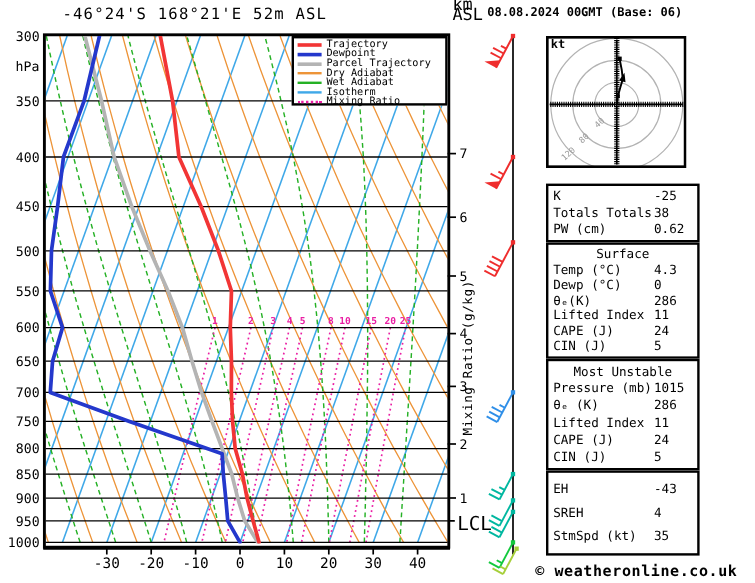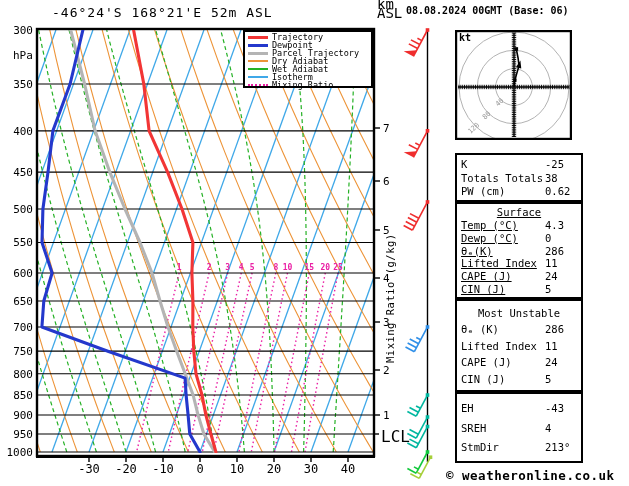--- a/index.html
+++ b/index.html
@@ -420,37 +420,38 @@
       <rect x="1" y="1" width="115" height="108" fill="none" stroke="#000" stroke-width="2.4"></rect>
     </svg>
   <div class="abs kt">kt</div>
 
   <div id="panels">
       <div class="panel" style="top: 153px; height: 49px;">
         <div class="prow"><span>K</span><span class="pval">-25</span></div>
         <div class="prow"><span>Totals Totals</span><span class="pval">38</span></div>
         <div class="prow"><span>PW (cm)</span><span class="pval">0.62</span></div>
       </div>
-      <div class="panel" style="top: 202px; height: 97px; text-decoration: underline;">
+      <div class="panel" style="top: 202px; height: 97px;">
         <div class="phead">Surface</div>
         <div class="prow"><span>Temp (°C)</span><span class="pval">4.3</span></div>
         <div class="prow"><span>Dewp (°C)</span><span class="pval">0</span></div>
         <div class="prow"><span>θₑ(K)</span><span class="pval">286</span></div>
         <div class="prow"><span>Lifted Index</span><span class="pval">11</span></div>
         <div class="prow"><span>CAPE (J)</span><span class="pval">24</span></div>
         <div class="prow"><span>CIN (J)</span><span class="pval">5</span></div>
       </div>
       <div class="panel" style="top: 299px; height: 93px;">
         <div class="phead">Most Unstable</div>
+        <div class="prow"><span>Pressure (mb)</span><span class="pval">1015</span></div>
         <div class="prow"><span>θₑ (K)</span><span class="pval">286</span></div>
         <div class="prow"><span>Lifted Index</span><span class="pval">11</span></div>
         <div class="prow"><span>CAPE (J)</span><span class="pval">24</span></div>
         <div class="prow"><span>CIN (J)</span><span class="pval">5</span></div>
       </div>
       <div class="panel" style="top: 392px; height: 71px;">
         <div class="prow"><span>EH</span><span class="pval">-43</span></div>
         <div class="prow"><span>SREH</span><span class="pval">4</span></div>
-        <div class="prow"><span>StmDir</span><span class="pval">213°</span></div>
+        <div class="prow"><span>StmSpd (kt)</span><span class="pval">35</span></div>
       </div>
     </div>
 
   <div class="abs footer">© weatheronline.co.uk</div>
 </div>
 
 </body></html>

